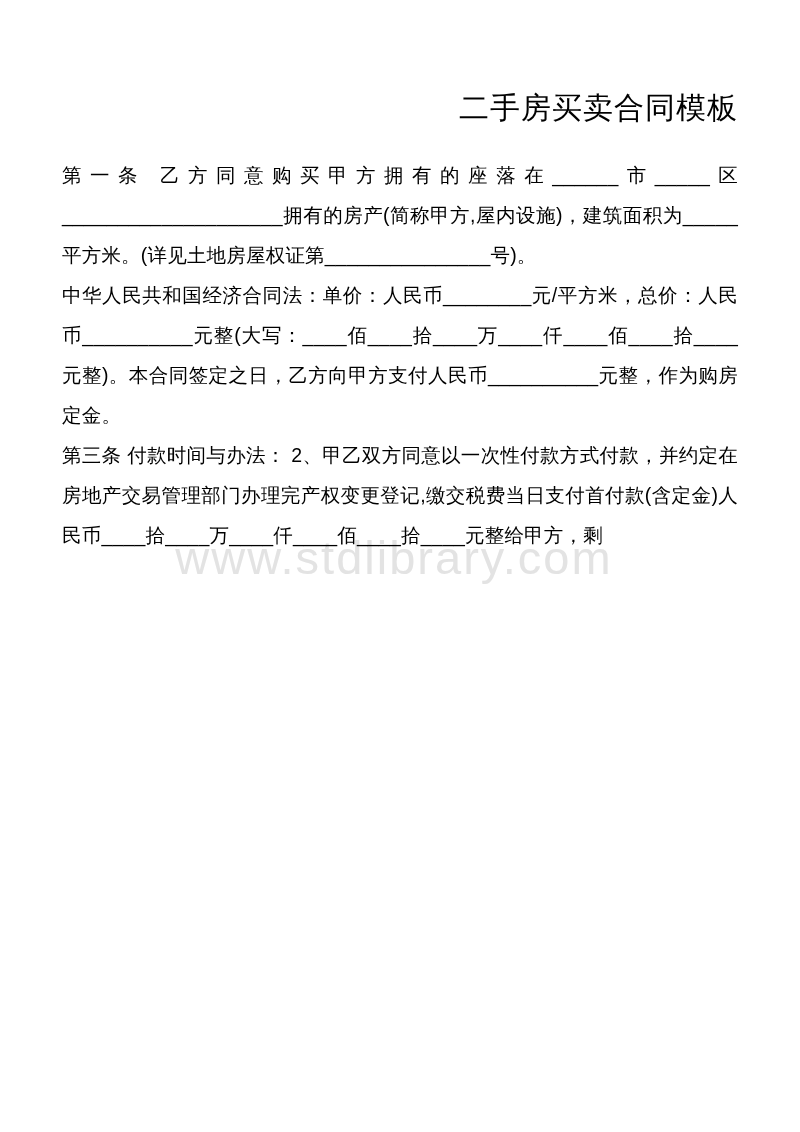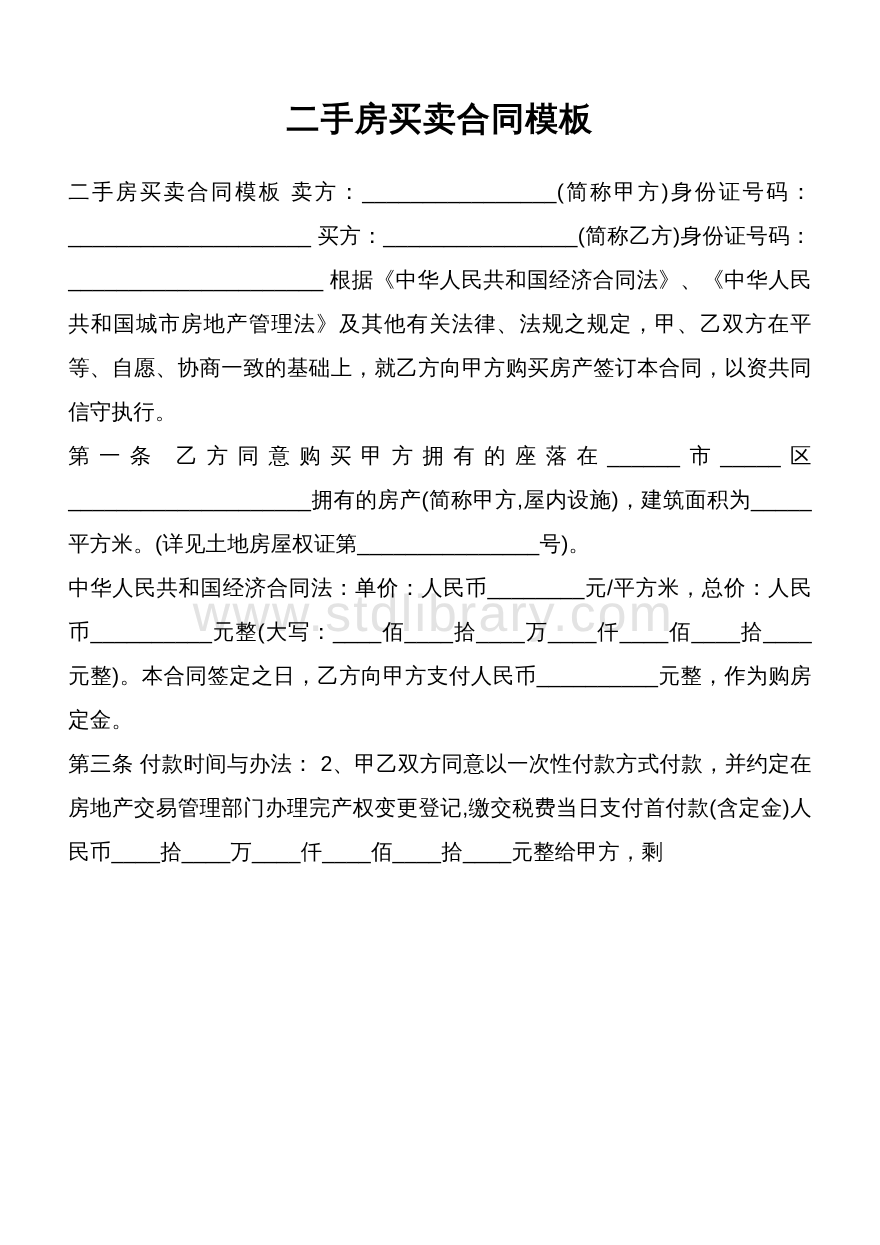--- a/index.html
+++ b/index.html
@@ -16,23 +16,23 @@
     overflow: hidden;
   }
   .page {
     position: relative;
     width: 800px;
     height: 1132px;
     box-sizing: border-box;
     padding: 60px 62px 40px 62px;
   }
   .doc-title {
-    text-align: center;
+    text-align: right;
     font-size: 30px;
-    font-weight: bold;
+    font-weight: normal;
     letter-spacing: 1px;
     margin: 28px 0 26px 0;
     font-family: "Liberation Sans", "DejaVu Sans", sans-serif;
   }
   .body-text {
     font-size: 19.5px;
     line-height: 40px;
     text-align: justify;
     text-justify: inter-ideograph;
     font-family: "Liberation Sans", "DejaVu Sans", sans-serif;
@@ -67,20 +67,19 @@
 
 <div class="page">
 
   <div class="watermark">www.stdlibrary.com</div>
 
   <div class="content-layer">
 
     <h1 class="doc-title">二手房买卖合同模板</h1>
 
     <div class="body-text">
-      <p class="para">二手房买卖合同模板                    卖方：________________(简称甲方)身份证号码：____________________        买方：________________(简称乙方)身份证号码：_____________________         根据《中华人民共和国经济合同法》、《中华人民共和国城市房地产管理法》及其他有关法律、法规之规定，甲、乙双方在平等、自愿、协商一致的基础上，就乙方向甲方购买房产签订本合同，以资共同信守执行。</p>
       <p class="para">第一条  乙方同意购买甲方拥有的座落在______市_____区____________________拥有的房产(简称甲方,屋内设施)，建筑面积为_____平方米。(详见土地房屋权证第_______________号)。</p>
       <p class="para">中华人民共和国经济合同法：单价：人民币________元/平方米，总价：人民币__________元整(大写：____佰____拾____万____仟____佰____拾____元整)。本合同签定之日，乙方向甲方支付人民币__________元整，作为购房定金。</p>
       <p class="para">第三条  付款时间与办法：      2、甲乙双方同意以一次性付款方式付款，并约定在房地产交易管理部门办理完产权变更登记,缴交税费当日支付首付款(含定金)人民币____拾____万____仟____佰____拾____元整给甲方，剩</p>
     </div>
 
   </div>
 </div>
 
 </body></html>

